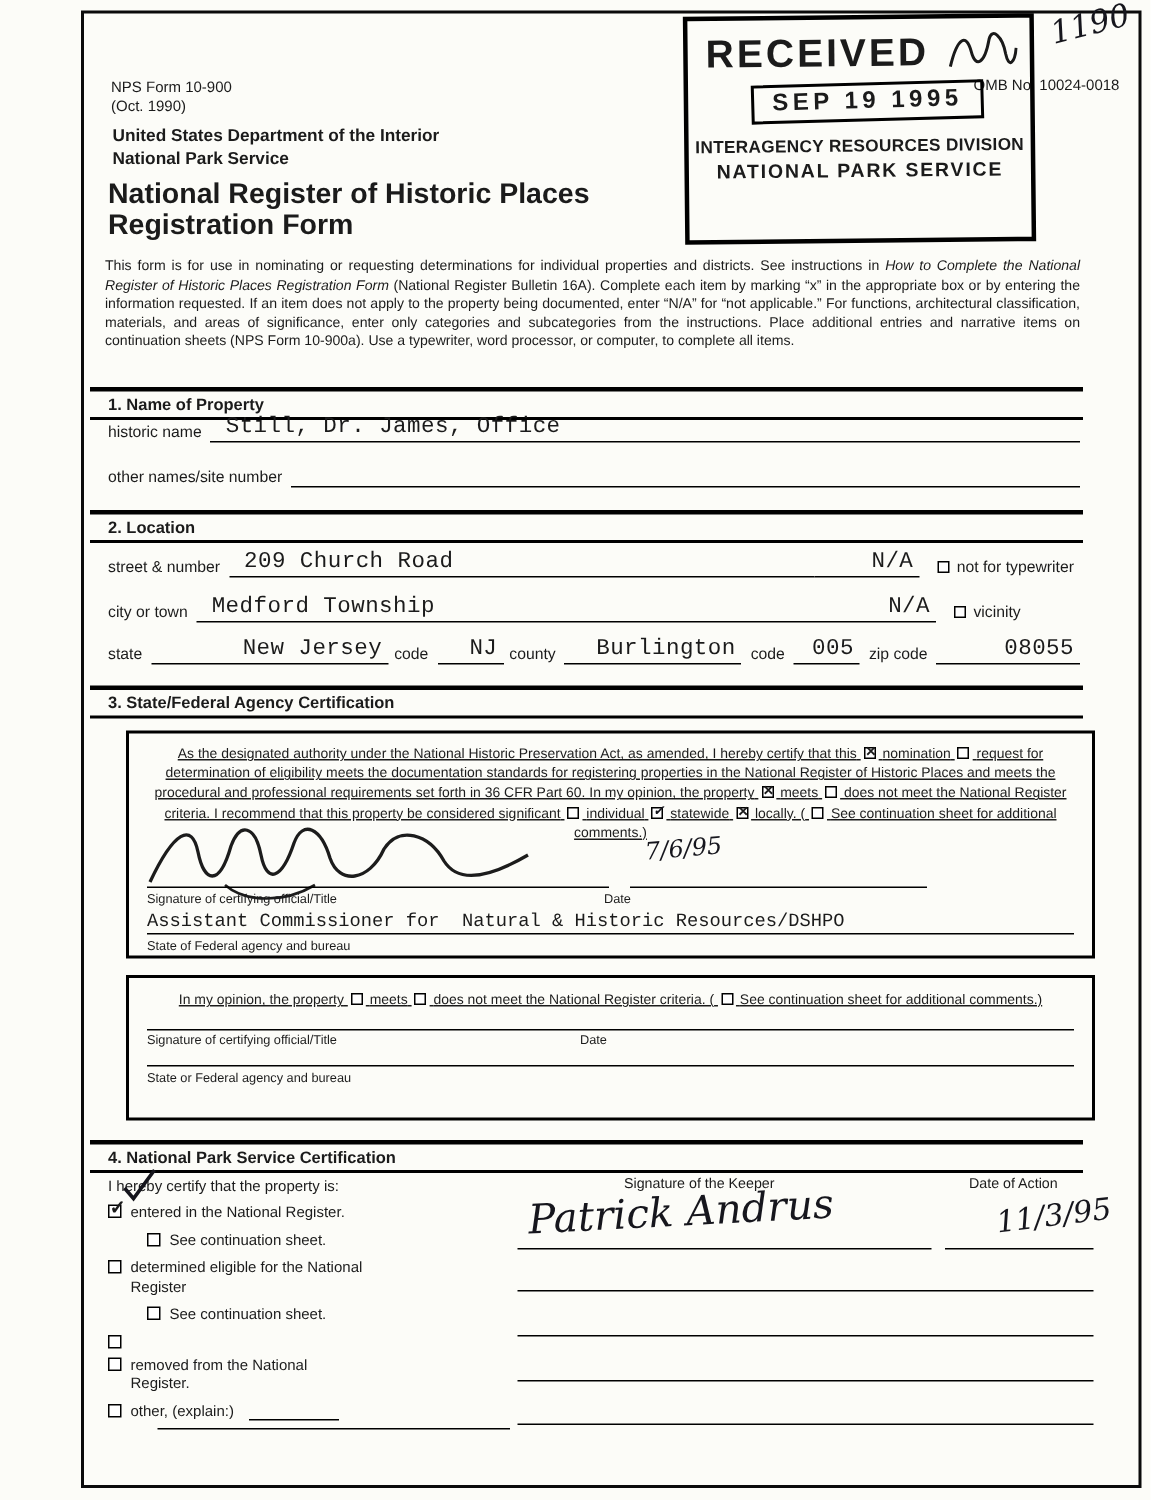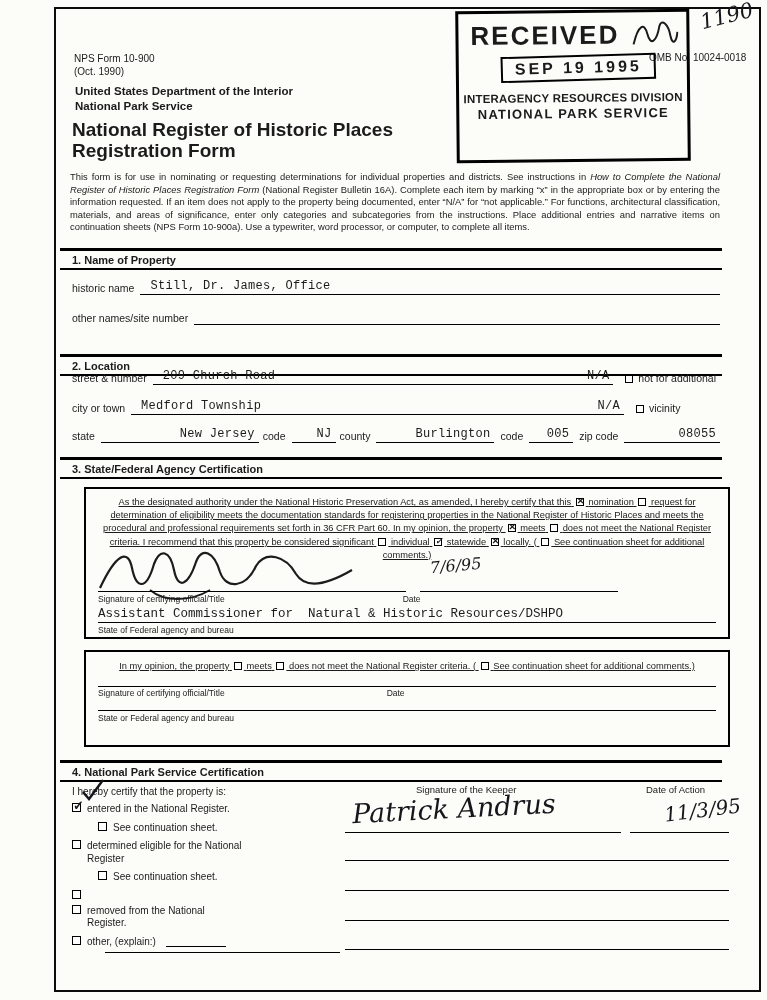--- a/index.html
+++ b/index.html
@@ -12,21 +12,21 @@
   .small { font-size:10px; line-height:1.3; }
   .typed { font-family:"Liberation Mono","DejaVu Sans Mono",monospace; }
   .hand { font-family:"DejaVu Serif", serif; font-style:italic; color:#16161d; }
   .sechead { position:absolute; left:60px; width:662px; border-top:3px solid #000; }
   .sechead .ht { font-size:11px; font-weight:bold; padding:3px 0 2px 12px; border-bottom:2px solid #000; background:transparent; }
   .row { position:absolute; display:flex; align-items:flex-end; font-size:10.5px; height:18px; }
   .lbl { white-space:nowrap; padding:0 6px 1px 0; }
   .fld { border-bottom:1.5px solid #000; padding:0 4px 1px 10px; }
   .fld.center { text-align:right; padding:0 4px 1px 4px; }
   .grow { flex:1; }
-  .val { font-family:"Liberation Mono","DejaVu Sans Mono",monospace; font-size:12px; letter-spacing:0.3px; white-space:nowrap;margin-top:44px; }
+  .val { font-family:"Liberation Mono","DejaVu Sans Mono",monospace; font-size:15px; letter-spacing:0.3px; white-space:nowrap;margin-top:44px; }
   .cb { display:inline-block; width:8px; height:8px; border:1px solid #000; margin:0 2px; position:relative; vertical-align:-1px; background:#fff; }
   .cb .mark { position:absolute; left:0px; top:-2px; font-size:9px; font-weight:bold; line-height:1; }
   .cb4 { display:inline-block; width:9px; height:9px; border:1px solid #000; position:relative; vertical-align:-1px; flex:0 0 9px; background:#fff; }
   .cb4 .mark { position:absolute; left:0px; top:-5px; font-size:13px; font-weight:bold; line-height:1; font-family:"DejaVu Serif",serif; }
   .box { position:absolute; border:2px solid #000; }
   .cert-text { font-size:9.3px; line-height:1.42; text-align:center;text-decoration:underline; }
   .slabel { font-size:8.5px; }
   .line { position:absolute; border-bottom:1.5px solid #000; }
   .npitem { display:flex; gap:6px; margin-top:6px; align-items:flex-start; font-size:10px; line-height:1.25; }
   .npsub { margin-left:26px; }
@@ -74,53 +74,53 @@
     <div>United States Department of the Interior</div>
     <div>National Park Service</div>
   </div>
 
   <p class="abs" style="left:70px; top:171px; width:650px; font-size:9.4px; line-height:1.34; text-align:justify;">
     <span>This form is for use in nominating or requesting determinations for individual properties and districts. See instructions in</span>
     <i>How to Complete the National Register of Historic Places Registration Form</i>
     <span>(National Register Bulletin 16A). Complete each item by marking “x” in the appropriate box or by entering the information requested. If an item does not apply to the property being documented, enter “N/A” for “not applicable.” For functions, architectural classification, materials, and areas of significance, enter only categories and subcategories from the instructions. Place additional entries and narrative items on continuation sheets (NPS Form 10-900a). Use a typewriter, word processor, or computer, to complete all items.</span>
   </p>
 
-  <div class="sechead" style="top:248px;">
+  <div class="sechead" style="top:258px;">
     <div class="ht">1. Name of Property</div>
   </div>
 
   <div class="row" style="left:72px; top:277px; width:648px;">
     <span class="lbl">historic name</span>
     <span class="fld grow">
       <span class="val">Still, Dr. James, Office</span>
     </span>
   </div>
 
   <div class="row" style="left:72px; top:307px; width:648px;">
     <span class="lbl">other names/site number</span>
     <span class="fld grow">
       <span class="val"></span>
     </span>
   </div>
 
-  <div class="sechead" style="top:354px;">
+  <div class="sechead" style="top:340px;">
     <div class="ht">2. Location</div>
   </div>
 
   <div class="row" style="left:72px; top:367px; width:648px;">
     <span class="lbl">street &amp; number</span>
     <span class="fld grow">
       <span class="val">209 Church Road</span>
     </span>
     <span class="fld center" style="width:70px;">
       <span class="val">N/A</span>
     </span>
     <span style="padding:0 4px 1px 10px;">
       <span class="cb"><span class="mark"></span></span>
-      <span>not for additional</span>
+      <span>not for typewriter</span>
     </span>
   </div>
 
   <div class="row" style="left:72px; top:397px; width:648px;">
     <span class="lbl">city or town</span>
     <span class="fld grow">
       <span class="val">Medford Township</span>
     </span>
     <span class="fld center" style="width:70px;">
       <span class="val">N/A</span>

